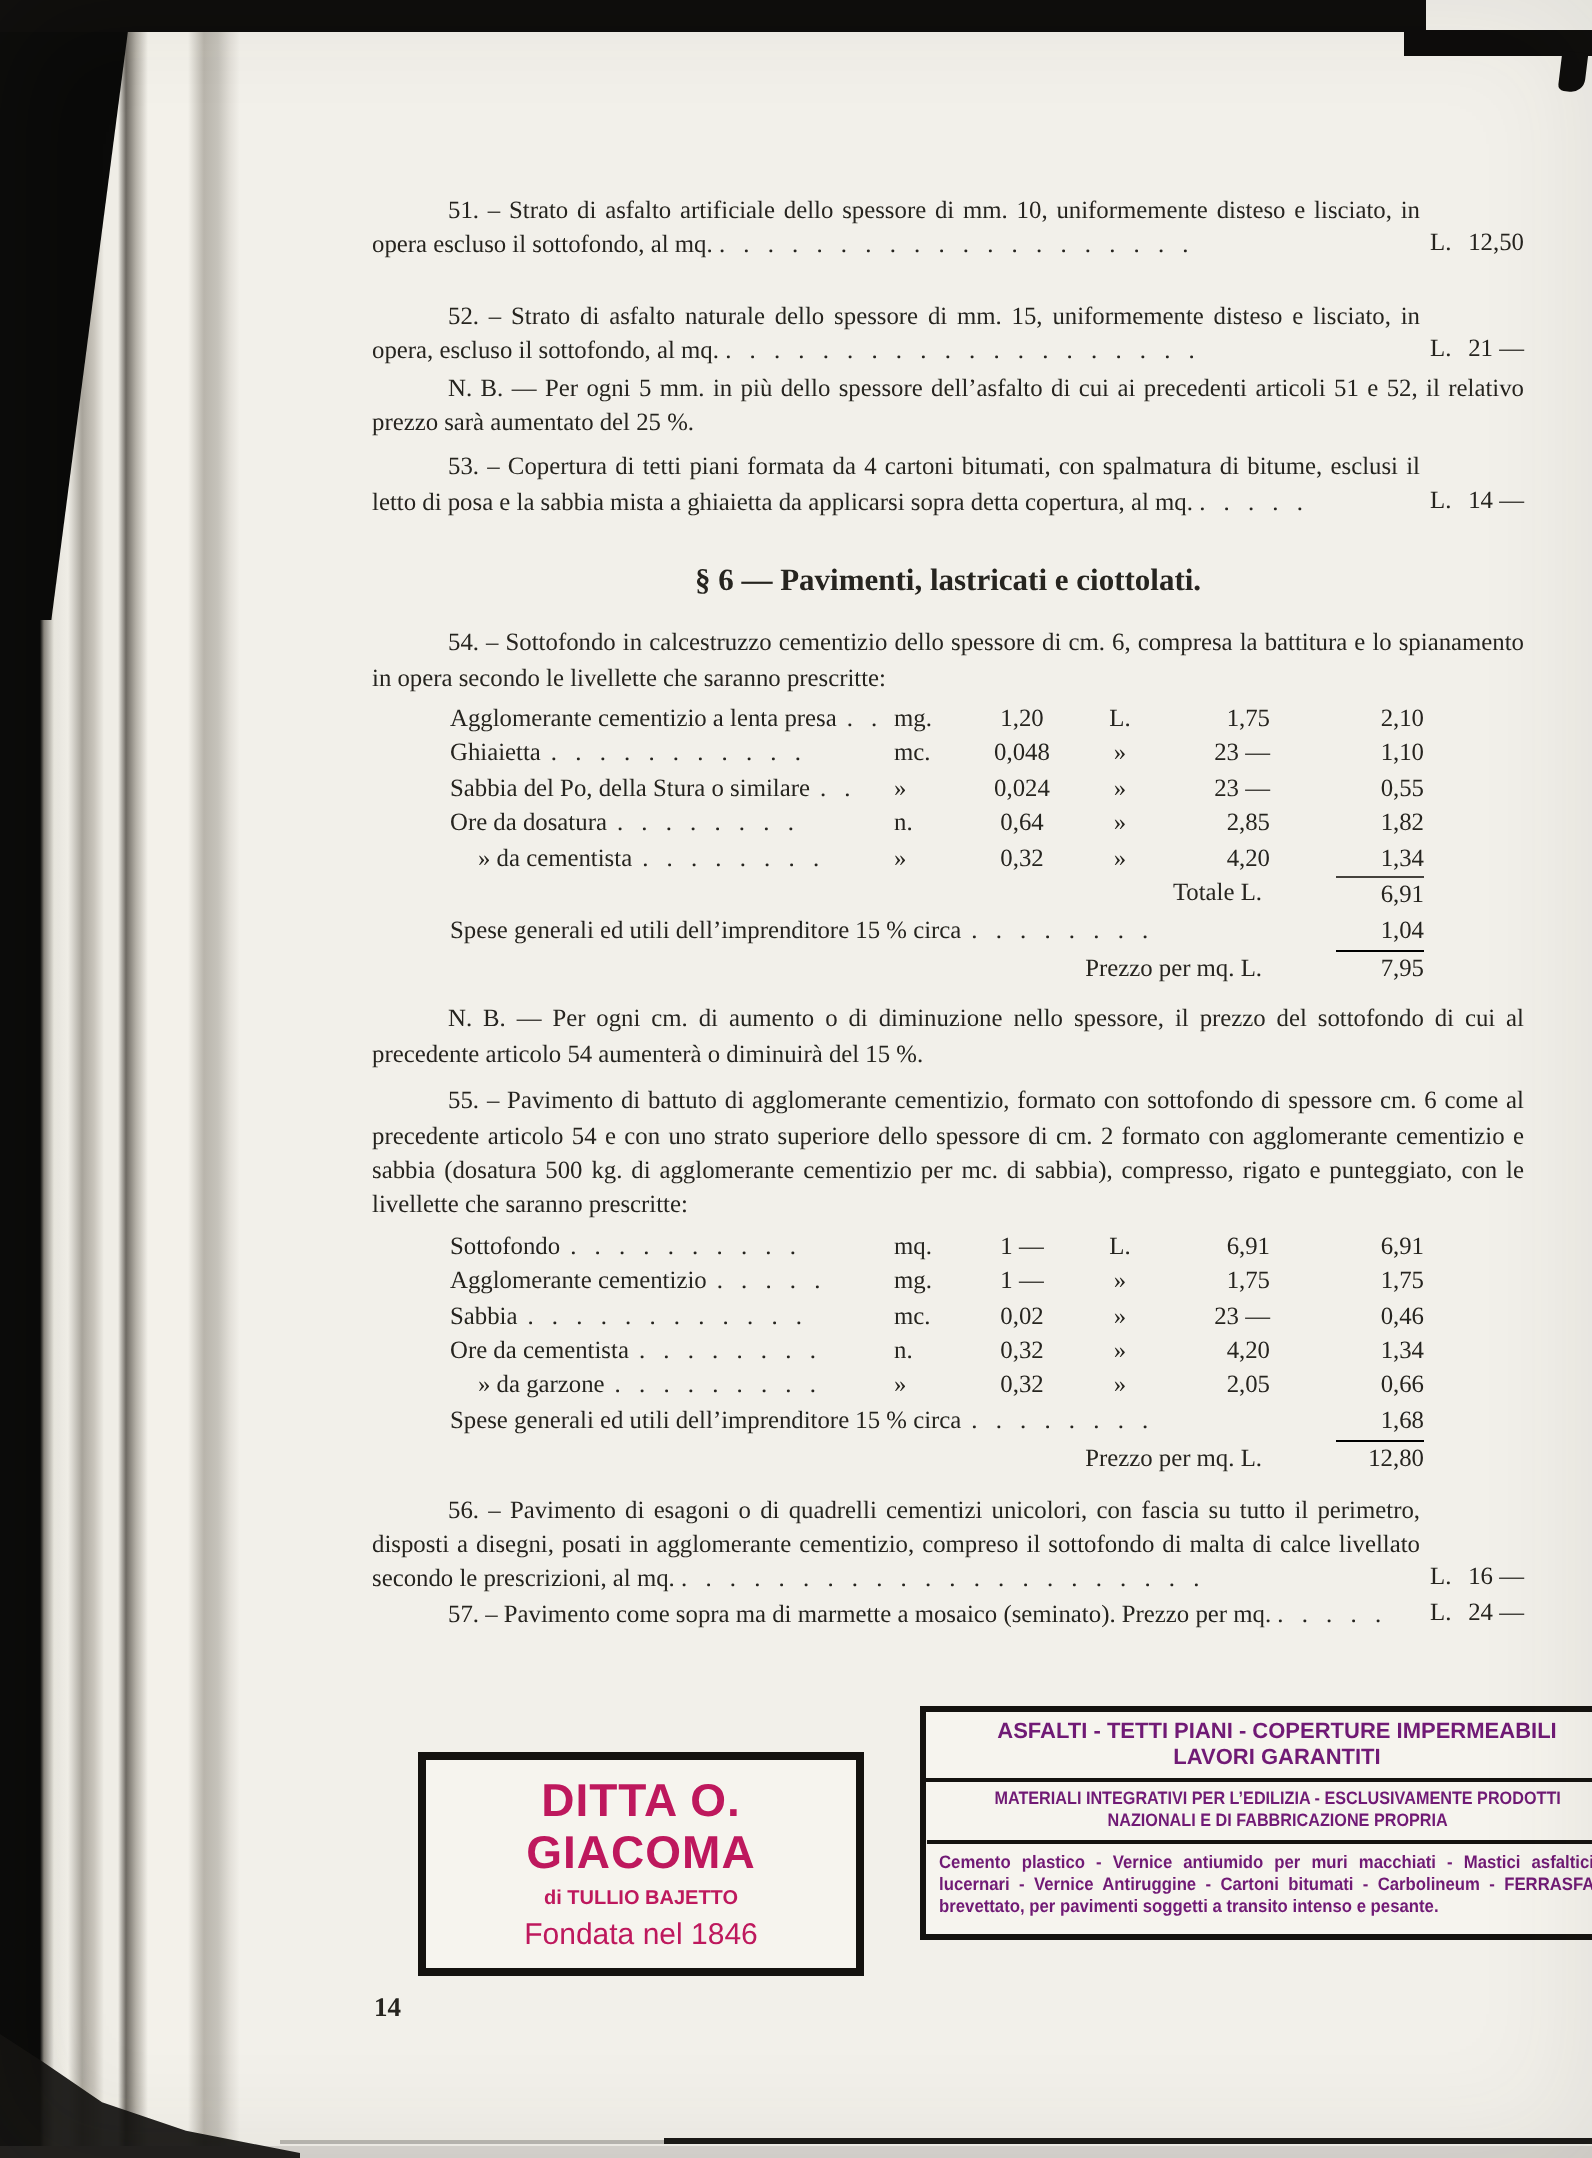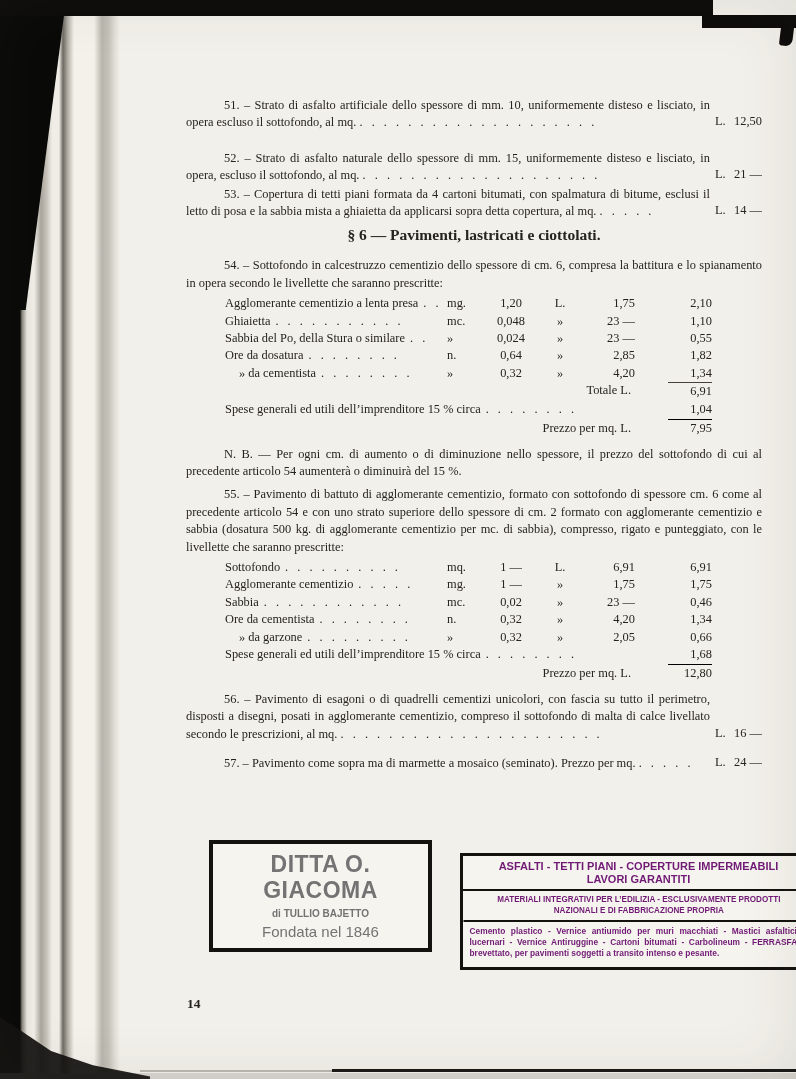--- a/index.html
+++ b/index.html
@@ -27,22 +27,22 @@
     box-shadow:inset 0 0 60px rgba(60,55,45,.10);}
   
   .content{position:absolute;left:186px;top:97px;width:576px;font-size:12.4px;
     line-height:17.4px;text-align:justify;}
   .para{position:relative;margin:0;text-indent:38px;}
   .para.priced{padding-right:52px;}
   .price{position:absolute;right:0;bottom:1px;width:47px;display:flex;
     justify-content:space-between;text-indent:0;}
   .leader{word-spacing:6px;white-space:nowrap;}
   .mb18{margin-bottom:18px}.mb1{margin-bottom:1px}.mb5{margin-bottom:5px}
-  .mb20{margin-bottom:4px}.mb3{margin-bottom:3px}
-  .mb8{margin-bottom:8px}.mb6{margin-bottom:6px}.mb4{margin-bottom:12px}
+  .mb20{margin-bottom:20px}.mb3{margin-bottom:3px}
+  .mb8{margin-bottom:8px}.mb6{margin-bottom:6px}.mb4{margin-bottom:0}
   .heading{margin:0 0 12px;text-align:center;text-indent:0;font-size:15.5px;line-height:21px;}
   .heading .title{font-weight:bold;}
   
   .ptable{margin:0 0 8px 39px;}
   .trow{display:grid;grid-template-columns:218px 36px 64px 34px 64px 71px;line-height:17.4px;}
   .c-desc{display:flex;overflow:hidden;white-space:nowrap;}
   .c-desc.sub{padding-left:14px;}
   .c-desc .leader{margin-left:5px;overflow:hidden;}
   .c-unit{padding-left:4px;}
   .c-qty{text-align:center;}
@@ -50,23 +50,23 @@
   .c-up{text-align:right;padding-right:6px;}
   .c-amt{text-align:right;}
   .span5{grid-column:1/6;}
   .span5.right{text-align:right;padding-right:10px;}
   .span5.flexrow{display:flex;overflow:hidden;white-space:nowrap;}
   .span5.flexrow .leader{margin-left:5px;overflow:hidden;}
   .amt-inner{display:inline-block;min-width:44px;text-align:right;}
   .overline{border-top:1px solid #45423d;}
   .underline{border-bottom:1px solid #000000;padding-bottom:1px;}
   
-  .ad-left{position:absolute;left:209px;top:840px;width:223px;height:112px;box-sizing:border-box;
+  .ad-left{position:absolute;left:209px;top:876px;width:223px;height:112px;box-sizing:border-box;
     border:4px solid #14120f;background:#f6f4ee;text-align:center;
-    font-family:"Liberation Sans","DejaVu Sans",sans-serif;color:#737373;overflow:hidden;}
+    font-family:"Liberation Sans","DejaVu Sans",sans-serif;color:#be185d;overflow:hidden;}
   .ad-left .l1{font-size:23px;font-weight:700;letter-spacing:.5px;margin-top:7px;line-height:26px;}
   .ad-left .l2{font-size:10px;font-weight:700;margin-top:3px;line-height:16px;}
   .ad-left .l3{font-size:15px;margin-top:4px;line-height:11px;}
   .ad-left .l4{font-size:10px;font-weight:700;letter-spacing:.6px;margin-top:10px;line-height:12px;}
   .ad-left .l5{font-size:10.5px;font-weight:700;margin-top:14px;line-height:12px;}
   .ad-right{position:absolute;left:460px;top:853px;width:357px;height:117px;box-sizing:border-box;
     border:3px solid #14120f;background:#f6f4ee;color:#701a75;
     font-family:"Liberation Sans","DejaVu Sans",sans-serif;overflow:hidden;}
   .ad-right .s1{border-bottom:2px solid #14120f;padding:4px 2px 3px;text-align:center;
     font-size:11px;font-weight:700;line-height:13px;}
@@ -107,20 +107,24 @@
     <p class="para priced mb1">
       <span>52.</span>
       <span>– Strato di asfalto naturale dello spessore di mm. 15, uniformemente disteso e lisciato, in opera, escluso il sottofondo, al mq.</span>
       <span class="leader">. . . . . . . . . . . . . . . . . . . .</span>
       <span class="price">
           <span>L.</span>
           <span>21 —</span>
         </span>
     </p>
 
+    <p class="para mb5">
+      <span>N. B.</span>
+      <span>— Per ogni 5 mm. in più dello spessore dell’asfalto di cui ai precedenti articoli 51 e 52, il relativo prezzo sarà aumentato del 25 %.</span>
+    </p>
 
     <p class="para priced mb20">
       <span>53.</span>
       <span>– Copertura di tetti piani formata da 4 cartoni bitumati, con spalmatura di bitume, esclusi il letto di posa e la sabbia mista a ghiaietta da applicarsi sopra detta copertura, al mq.</span>
       <span class="leader">. . . . .</span>
       <span class="price">
           <span>L.</span>
           <span>14 —</span>
         </span>
     </p>

